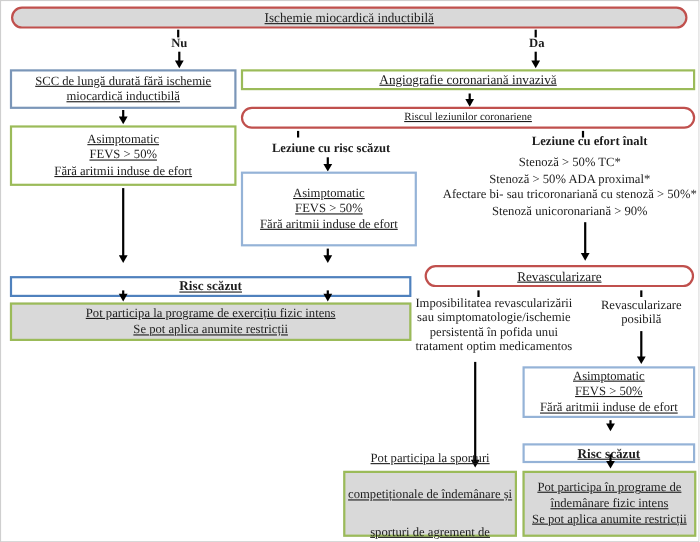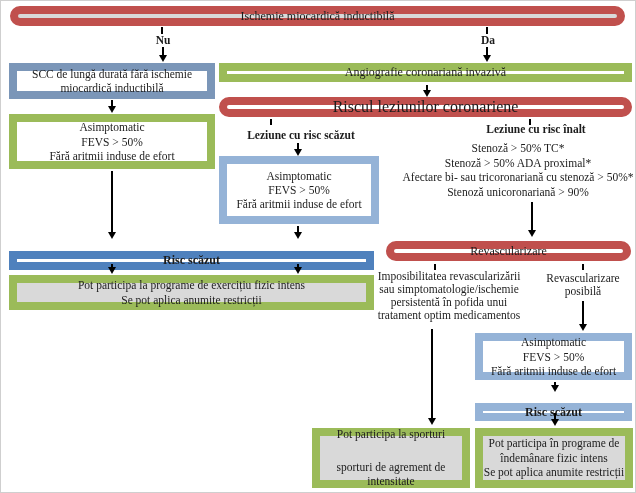--- a/index.html
+++ b/index.html
@@ -10,25 +10,25 @@
     border:1px solid #cfcfcf;
     box-sizing:border-box;
     font-family:"Liberation Serif","DejaVu Serif",serif;
     color:#1c1c1c;
     overflow:hidden;
   }
   .box {
     position:absolute;
     box-sizing:border-box;
     background:#ffffff;
-    border:8px solid #1d4ed8;
+    border:2px solid #1d4ed8;
     display:flex; flex-direction:column;
     justify-content:center; align-items:center;
     text-align:center;
-    font-size:11.5px; line-height:1.22;
+    font-size:11.5px; line-height:1.22;text-decoration:underline;
   }
   .rounded   { border-radius:10px; }
   .fill-gray { background:#d9d9d9; }
   .b-red        { border-color:#c0504d; }
   .b-green      { border-color:#9bbb59; }
   .b-blue       { border-color:#4f81bd; }
   .b-blue-muted { border-color:#7b96b8; }
   .b-blue-light { border-color:#95b3d7; }
   .bold { font-weight:bold;margin-top:10px; }
   .label {
@@ -72,21 +72,21 @@
   <div class="box b-blue-muted" style="left:8px; top:62px; width:206px; height:36px;">
     <span>SCC de lungă durată fără ischemie</span>
     <span>miocardică inductibilă</span>
   </div>
 
   <div class="box b-green" style="left:218px; top:62px; width:413px; height:19px; font-size:12px;">
     <span>Angiografie coronariană invazivă</span>
   </div>
   <div class="arrow" style="left:421px; top:84px; height:12px;"></div>
 
-  <div class="box rounded b-red" style="left:218px; top:96px; width:413px; height:20px; font-size:16px;">
+  <div class="box rounded b-red" style="left:218px; top:96px; width:413px; height:20px; font-size:10px;">
     <span>Riscul leziunilor coronariene</span>
   </div>
 
   <div class="arrow" style="left:106px; top:99px; height:13px;"></div>
   <div class="box b-green" style="left:8px; top:113px; width:206px; height:55px;">
     <span>Asimptomatic</span>
     <span>FEVS &gt; 50%</span>
     <span>Fără aritmii induse de efort</span>
   </div>
 
@@ -94,21 +94,21 @@
   <div class="label" style="left:222px; top:128px; width:156px;">Leziune cu risc scăzut</div>
   <div class="arrow" style="left:292px; top:142px; height:13px;"></div>
 
   <div class="box b-blue-light" style="left:218px; top:155px; width:160px; height:68px;">
     <span>Asimptomatic</span>
     <span>FEVS &gt; 50%</span>
     <span>Fără aritmii induse de efort</span>
   </div>
 
   <div class="tick" style="left:528px; top:118px; height:6px;"></div>
-  <div class="label" style="left:435px; top:122px; width:200px;">Leziune cu risc înalt</div>
+  <div class="label" style="left:435px; top:122px; width:200px;">Leziune cu efort înalt</div>
   <div class="txt" style="left:398px; top:140px; width:238px; line-height:14.5px;">
     <div>Stenoză &gt; 50% TC*</div>
     <div>Stenoză &gt; 50% ADA proximal*</div>
     <div>Afectare bi- sau tricoronariană cu stenoză &gt; 50%*</div>
     <div>Stenoză unicoronariană &gt; 90%</div>
   </div>
   <div class="arrow" style="left:526px; top:201px; height:35px;"></div>
 
   <div class="arrow" style="left:106px; top:170px; height:68px;"></div>
   <div class="arrow" style="left:292px; top:225px; height:13px;"></div>
@@ -152,20 +152,21 @@
 
   <div class="box b-blue-light bold" style="left:474px; top:392px; width:157px; height:18px; font-size:12px;">
     <span>Risc scăzut</span>
   </div>
   <div class="arrow" style="left:549px; top:412px; height:13px;"></div>
 
   <div class="arrow" style="left:426px; top:328px; height:96px;"></div>
 
   <div class="box b-green fill-gray" style="left:311px; top:427px; width:158px; height:60px; line-height:1.18;gap:20px;">
     <span>Pot participa la sporturi</span>
+    <span>competiționale de îndemânare și</span>
     <span>sporturi de agrement de intensitate</span>
   </div>
 
   <div class="box b-green fill-gray" style="left:474px; top:427px; width:158px; height:60px; line-height:1.25;">
     <span>Pot participa în programe de</span>
     <span>îndemânare fizic intens</span>
     <span>Se pot aplica anumite restricții</span>
   </div>
 
 </div>

